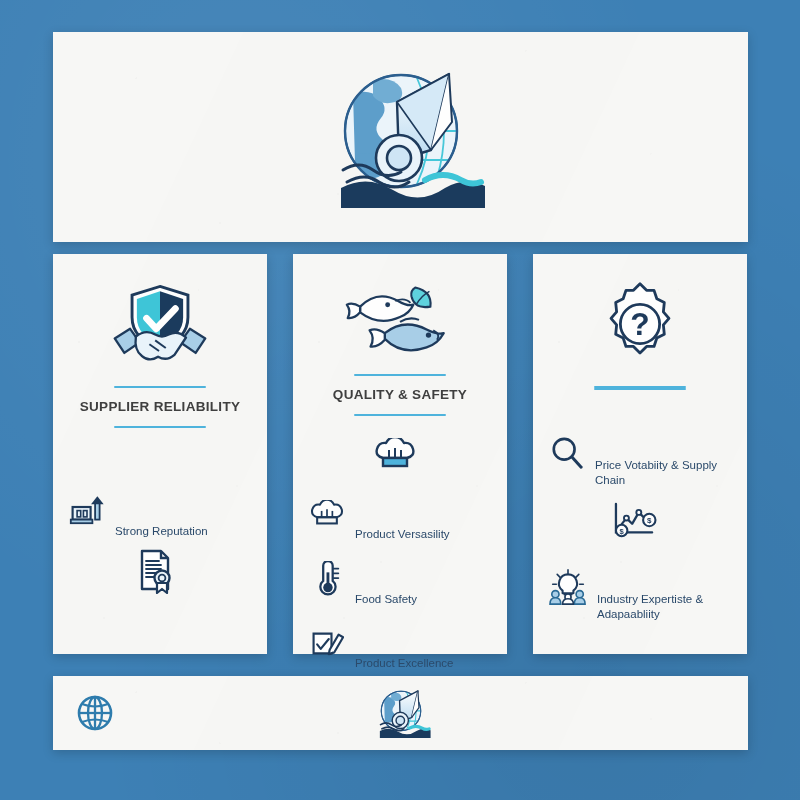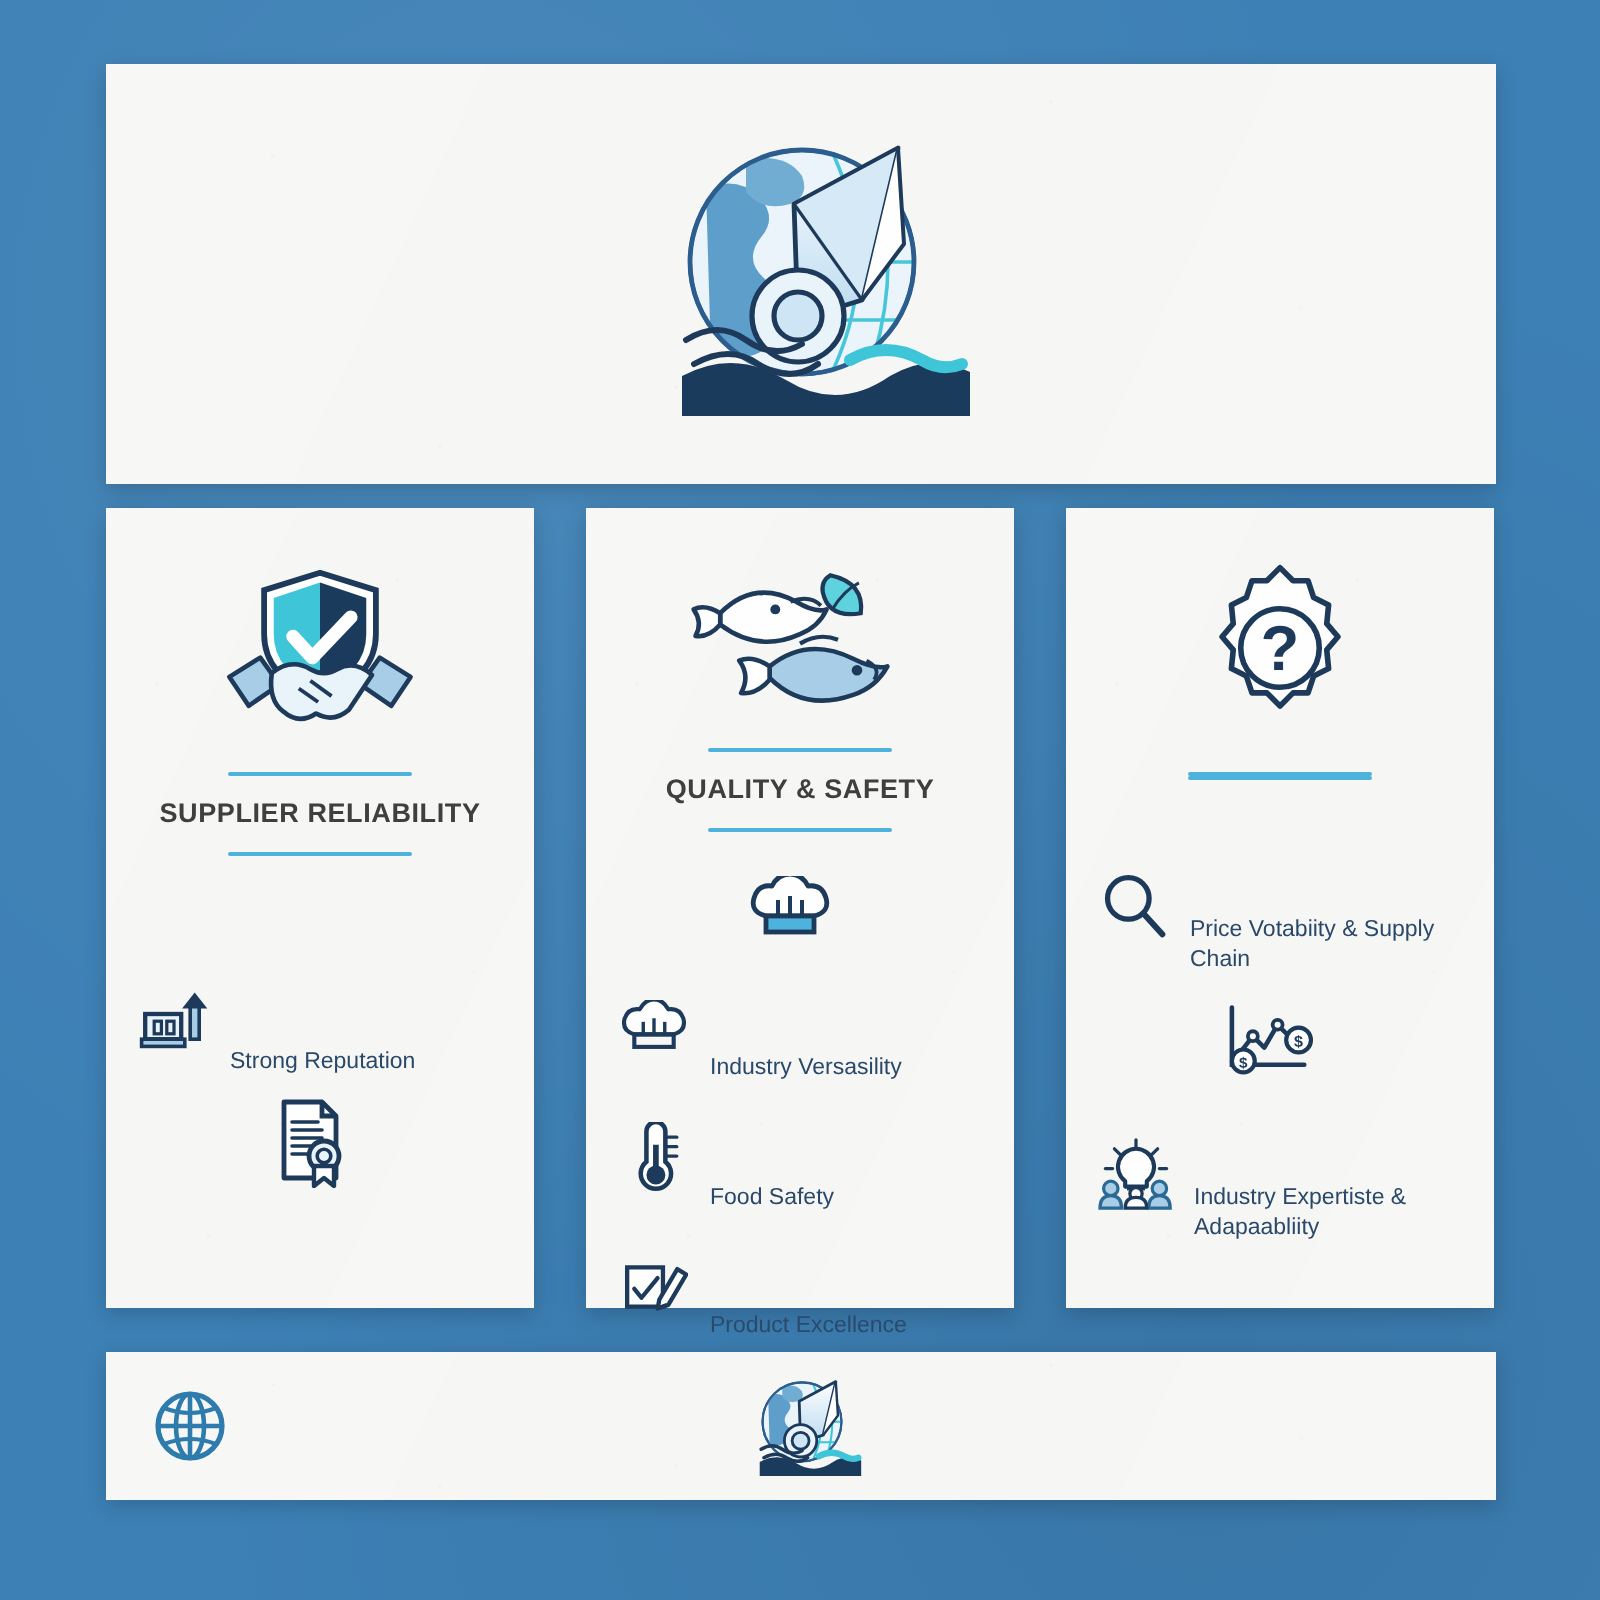--- a/index.html
+++ b/index.html
@@ -292,21 +292,21 @@
           <svg viewBox="0 0 38 32" width="34" height="29" aria-hidden="true">
             <path d="M8 19 q-7 -2 -5.5 -8.5 q2 -6.5 8.5 -5.5 q3 -5.5 8 -5.5 q5 0 8 5.5 q6.5 -1 8.5 5.5 q1.5 6.5 -5.5 8.5 z" fill="#ffffff" stroke="#1f3b5c" stroke-width="2.3" stroke-linejoin="round"></path>
             <rect x="8" y="19" width="22" height="7" fill="none" stroke="#1f3b5c" stroke-width="2.3"></rect>
             <g stroke="#1f3b5c" stroke-width="1.9">
                 <path d="M13 12 v7"></path>
                 <path d="M19 10 v9"></path>
                 <path d="M25 12 v7"></path>
               </g>
           </svg>
         </span>
-        <span class="feature-label">Industry Versasility</span>
+        <span class="feature-label">Product Versasility</span>
       </div>
 
       <div class="feature loose">
         <span class="feature-icon">
           <svg viewBox="0 0 30 38" width="30" height="36" aria-hidden="true">
             <path d="M11 5 a5 5 0 0 1 10 0 v16 a8 8 0 1 1 -10 0 z" fill="#ffffff" stroke="#1f3b5c" stroke-width="2.4"></path>
             <circle cx="16" cy="28" r="5" fill="#1f3b5c"></circle>
             <rect x="14.5" y="12" width="3" height="14" fill="#1f3b5c"></rect>
             <g stroke="#1f3b5c" stroke-width="1.8" stroke-linecap="round">
               <path d="M22 8 h5"></path>

